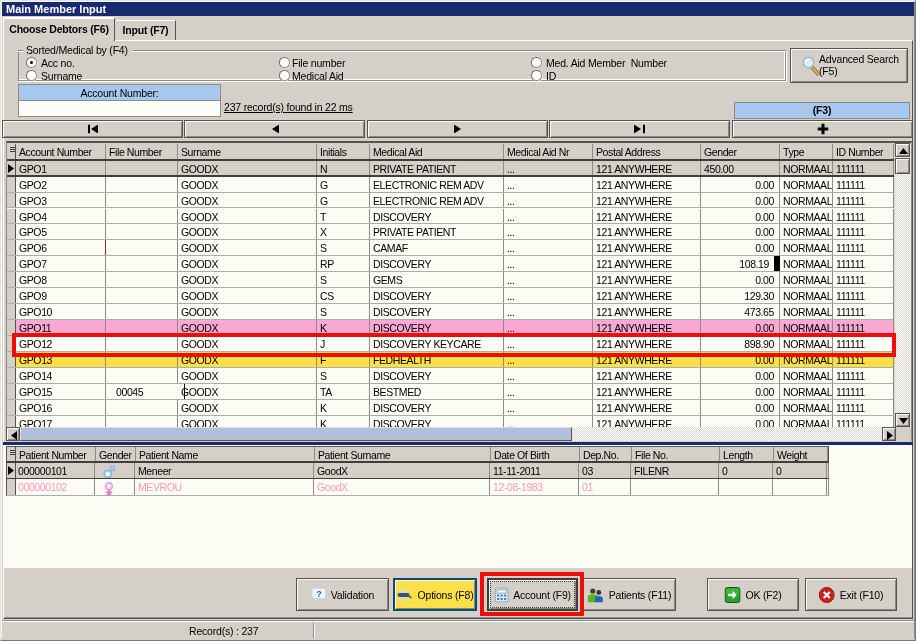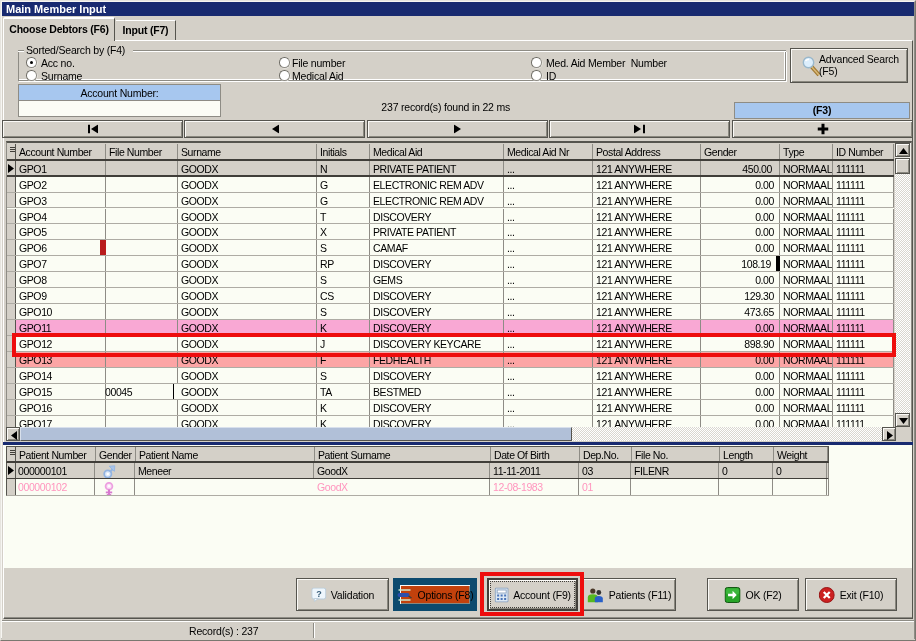--- a/index.html
+++ b/index.html
@@ -13,21 +13,21 @@
 
 <div class="a" style="left:0;top:0;width:916px;height:641px;border:1px solid #e6e4de;border-right-color:#7a7870;border-bottom-color:#7a7870;"></div>
 <div class="a" style="left:1px;top:1px;width:914px;height:638px;border:1px solid #f6f5f2;border-right-color:#8e8c85;border-bottom-color:#8e8c85;"></div>
 <div class="a" style="left:2px;top:2px;width:912px;height:14px;background:#182a70;color:#fff;font-weight:bold;font-size:11px;letter-spacing:0;padding:1px 0 0 4px;">Main Member Input</div>
 <div class="a" style="left:2px;top:16px;width:912px;height:24px;background:#d4d0c8;"></div>
 <div class="a" style="left:3px;top:17px;width:112px;height:24px;background:#d4d0c8;border-top:2px solid #fff;border-left:1px solid #fff;border-right:1px solid #55544e;border-top-left-radius:2px;border-top-right-radius:2px;text-align:center;font-weight:bold;padding-top:4px;z-index:5;">Choose Debtors (F6)</div>
 <div class="a" style="left:116px;top:20px;width:60px;height:20px;background:#d4d0c8;border-top:1px solid #fff;border-right:1px solid #55544e;text-align:center;font-weight:bold;padding-top:3px;">Input (F7)</div>
 <div class="a" style="left:3px;top:40px;width:910px;height:579px;background:#d4d0c8;border-top:1px solid #fff;border-left:1px solid #fff;border-right:1px solid #55544e;border-bottom:1px solid #55544e;"></div>
 <div class="a" style="left:18px;top:51px;width:768px;height:30px;border:1px solid #8e8c85;border-top:none;box-shadow:1px 1px 0 #fff, inset -1px -1px 0 #fff;"></div>
 <div class="a" style="left:18px;top:50px;width:6px;border-top:1px solid #8e8c85;box-shadow:0 1px 0 #fff;height:1px;"></div>
-<div class="a" style="left:24px;top:44px;background:#d4d0c8;padding:0 2px;">Sorted/Search by (F4)</div>
+<div class="a" style="left:24px;top:44px;background:#d4d0c8;padding:0 2px;">Sorted/Medical by (F4)</div>
 <div class="a" style="left:133px;top:50px;width:653px;border-top:1px solid #8e8c85;box-shadow:0 1px 0 #fff;height:1px;"></div>
 <div class="a" style="left:26px;top:57px;width:10.5px;height:10.5px;border-radius:50%;background:#fff;border:1px solid #8e8c85;border-top-color:#6e6c65;border-left-color:#6e6c65;box-shadow:0.5px 0.5px 0 #f2f1ec;">
     <div style="position:absolute;left:2.5px;top:2.5px;width:3.5px;height:3.5px;border-radius:50%;background:#000;"></div>
   </div>
 <div class="a" style="left:41px;top:57px;">Acc no.</div>
 <div class="a" style="left:26px;top:70px;width:10.5px;height:10.5px;border-radius:50%;background:#fff;border:1px solid #8e8c85;border-top-color:#6e6c65;border-left-color:#6e6c65;box-shadow:0.5px 0.5px 0 #f2f1ec;"></div>
 <div class="a" style="left:41px;top:70px;">Surname</div>
 <div class="a" style="left:279px;top:57px;width:10.5px;height:10.5px;border-radius:50%;background:#fff;border:1px solid #8e8c85;border-top-color:#6e6c65;border-left-color:#6e6c65;box-shadow:0.5px 0.5px 0 #f2f1ec;"></div>
 <div class="a" style="left:292px;top:57px;">File number</div>
 <div class="a" style="left:279px;top:70px;width:10.5px;height:10.5px;border-radius:50%;background:#fff;border:1px solid #8e8c85;border-top-color:#6e6c65;border-left-color:#6e6c65;box-shadow:0.5px 0.5px 0 #f2f1ec;"></div>
@@ -40,21 +40,21 @@
 <svg class="a" style="left:10px;top:7px;" width="22" height="22" viewBox="0 0 22 22">
 <line x1="10" y1="10" x2="18" y2="19" stroke="#a07830" stroke-width="4"></line>
 <line x1="10" y1="10" x2="18" y2="19" stroke="#d8b878" stroke-width="1.6"></line>
 <circle cx="7.5" cy="6.5" r="5.2" fill="#dceefc" stroke="#9ab8cc" stroke-width="1.4"></circle>
 <path d="M4.5 5 A 4 4 0 0 1 8 3.4" stroke="#fff" stroke-width="1.5" fill="none"></path>
 </svg>
 <div class="a" style="left:28px;top:4px;width:88px;white-space:nowrap;">Advanced Search<br>(F5)</div>
 </div>
 <div class="a" style="left:18px;top:84px;width:203px;height:16px;background:#a7c7ef;border:1px solid #8e8c85;border-bottom:none;text-align:center;padding-top:2px;">Account Number:</div>
 <div class="a" style="left:18px;top:100px;width:203px;height:17px;background:#fcfdf6;border:1px solid #8e8c85;"></div>
-<div class="a" style="left:240px;top:101px;width:270px;text-align:right;">237 record(s) found in 22 ms</div>
+<div class="a" style="left:224px;top:101px;width:270px;text-align:left;text-decoration:underline;">237 record(s) found in 22 ms</div>
 <div class="a" style="left:734px;top:102px;width:176px;height:17px;background:#a7c7ef;border:1px solid #8e8c85;text-align:center;font-weight:bold;padding-top:1px;">(F3)</div>
 <div class="a btn" style="left:2px;top:120px;width:181px;height:18px;">
     <div class="a" style="left:50%;top:50%;transform:translate(-50%,-50%);">
       <svg width="12" height="9" viewBox="0 0 12 9">
         <rect x="1" y="0" width="2" height="9" fill="#000"></rect>
         <path d="M11 0 L4 4.5 L11 9 Z" fill="#000"></path>
       </svg>
     </div>
   </div>
 <div class="a btn" style="left:184px;top:120px;width:181px;height:18px;">
@@ -116,21 +116,21 @@
           <path d="M0 0 L6 4.5 L0 9 Z" fill="#000"></path>
         </svg>
       </div>
 <div class="cell" style="left:9px;width:90px;border-right:1px solid #8e8c85;">GPO1</div>
 <div class="cell" style="left:99px;width:72px;border-right:1px solid #8e8c85;"></div>
 <div class="cell" style="left:171px;width:139px;border-right:1px solid #8e8c85;">GOODX</div>
 <div class="cell" style="left:310px;width:53px;border-right:1px solid #8e8c85;">N</div>
 <div class="cell" style="left:363px;width:134px;border-right:1px solid #8e8c85;">PRIVATE PATIENT</div>
 <div class="cell" style="left:497px;width:89px;border-right:1px solid #8e8c85;">...</div>
 <div class="cell" style="left:586px;width:108px;border-right:1px solid #8e8c85;">121 ANYWHERE</div>
-<div class="cell" style="left:694px;width:79px;border-right:1px solid #8e8c85;text-align:right;padding-right:7px;">450.00</div>
+<div class="cell" style="left:694px;width:79px;border-right:1px solid #8e8c85;text-align:left;padding-right:7px;">450.00</div>
 <div class="cell" style="left:773px;width:53px;border-right:1px solid #8e8c85;">NORMAAL</div>
 <div class="cell" style="left:826px;width:61px;border-right:1px solid #8e8c85;">111111</div>
 </div>
 <div class="a" style="left:0;top:32.60px;width:887px;height:15.95px;background:#fbfdf4;border-bottom:1px solid #aeaca4;">
 <div class="cell" style="left:0;width:9px;background:#d4d0c8;border-right:1px solid #55544e;"></div>
 <div class="cell" style="left:9px;width:90px;border-right:1px solid #8e8c85;">GPO2</div>
 <div class="cell" style="left:99px;width:72px;border-right:1px solid #8e8c85;"></div>
 <div class="cell" style="left:171px;width:139px;border-right:1px solid #8e8c85;">GOODX</div>
 <div class="cell" style="left:310px;width:53px;border-right:1px solid #8e8c85;">G</div>
 <div class="cell" style="left:363px;width:134px;border-right:1px solid #8e8c85;">ELECTRONIC REM ADV</div>
@@ -174,41 +174,41 @@
 <div class="cell" style="left:310px;width:53px;border-right:1px solid #8e8c85;">X</div>
 <div class="cell" style="left:363px;width:134px;border-right:1px solid #8e8c85;">PRIVATE PATIENT</div>
 <div class="cell" style="left:497px;width:89px;border-right:1px solid #8e8c85;">...</div>
 <div class="cell" style="left:586px;width:108px;border-right:1px solid #8e8c85;">121 ANYWHERE</div>
 <div class="cell" style="left:694px;width:79px;border-right:1px solid #8e8c85;text-align:right;padding-right:5px;">0.00</div>
 <div class="cell" style="left:773px;width:53px;border-right:1px solid #8e8c85;">NORMAAL</div>
 <div class="cell" style="left:826px;width:61px;border-right:1px solid #8e8c85;">111111</div>
 </div>
 <div class="a" style="left:0;top:96.40px;width:887px;height:15.95px;background:#fbfdf4;border-bottom:1px solid #aeaca4;">
 <div class="cell" style="left:0;width:9px;background:#d4d0c8;border-right:1px solid #55544e;"></div>
-<div class="cell" style="left:9px;width:90px;border-right:6px solid #b91c1c;">GPO6</div>
+<div class="cell" style="left:9px;width:90px;border-right:1px solid #b91c1c;">GPO6</div>
 <div class="cell" style="left:99px;width:72px;border-right:1px solid #8e8c85;"></div>
 <div class="cell" style="left:171px;width:139px;border-right:1px solid #8e8c85;">GOODX</div>
 <div class="cell" style="left:310px;width:53px;border-right:1px solid #8e8c85;">S</div>
 <div class="cell" style="left:363px;width:134px;border-right:1px solid #8e8c85;">CAMAF</div>
 <div class="cell" style="left:497px;width:89px;border-right:1px solid #8e8c85;">...</div>
 <div class="cell" style="left:586px;width:108px;border-right:1px solid #8e8c85;">121 ANYWHERE</div>
 <div class="cell" style="left:694px;width:79px;border-right:1px solid #8e8c85;text-align:right;padding-right:5px;">0.00</div>
 <div class="cell" style="left:773px;width:53px;border-right:1px solid #8e8c85;">NORMAAL</div>
 <div class="cell" style="left:826px;width:61px;border-right:1px solid #8e8c85;">111111</div>
 </div>
 <div class="a" style="left:0;top:112.35px;width:887px;height:15.95px;background:#fbfdf4;border-bottom:1px solid #aeaca4;">
 <div class="cell" style="left:0;width:9px;background:#d4d0c8;border-right:1px solid #55544e;"></div>
 <div class="cell" style="left:9px;width:90px;border-right:1px solid #8e8c85;">GPO7</div>
 <div class="cell" style="left:99px;width:72px;border-right:1px solid #8e8c85;"></div>
 <div class="cell" style="left:171px;width:139px;border-right:1px solid #8e8c85;">GOODX</div>
 <div class="cell" style="left:310px;width:53px;border-right:1px solid #8e8c85;">RP</div>
 <div class="cell" style="left:363px;width:134px;border-right:1px solid #8e8c85;">DISCOVERY</div>
 <div class="cell" style="left:497px;width:89px;border-right:1px solid #8e8c85;">...</div>
 <div class="cell" style="left:586px;width:108px;border-right:1px solid #8e8c85;">121 ANYWHERE</div>
-<div class="cell" style="left:694px;width:79px;border-right:4px solid #000000;text-align:right;padding-right:5px;">108.19</div>
+<div class="cell" style="left:694px;width:79px;border-right:6px solid #000000;text-align:right;padding-right:5px;">108.19</div>
 <div class="cell" style="left:773px;width:53px;border-right:1px solid #8e8c85;">NORMAAL</div>
 <div class="cell" style="left:826px;width:61px;border-right:1px solid #8e8c85;">111111</div>
 </div>
 <div class="a" style="left:0;top:128.30px;width:887px;height:15.95px;background:#fbfdf4;border-bottom:1px solid #aeaca4;">
 <div class="cell" style="left:0;width:9px;background:#d4d0c8;border-right:1px solid #55544e;"></div>
 <div class="cell" style="left:9px;width:90px;border-right:1px solid #8e8c85;">GPO8</div>
 <div class="cell" style="left:99px;width:72px;border-right:1px solid #8e8c85;"></div>
 <div class="cell" style="left:171px;width:139px;border-right:1px solid #8e8c85;">GOODX</div>
 <div class="cell" style="left:310px;width:53px;border-right:1px solid #8e8c85;">S</div>
 <div class="cell" style="left:363px;width:134px;border-right:1px solid #8e8c85;">GEMS</div>
@@ -263,21 +263,21 @@
 <div class="cell" style="left:99px;width:72px;border-right:1px solid #8e8c85;"></div>
 <div class="cell" style="left:171px;width:139px;border-right:1px solid #8e8c85;">GOODX</div>
 <div class="cell" style="left:310px;width:53px;border-right:1px solid #8e8c85;">J</div>
 <div class="cell" style="left:363px;width:134px;border-right:1px solid #8e8c85;">DISCOVERY KEYCARE</div>
 <div class="cell" style="left:497px;width:89px;border-right:1px solid #8e8c85;">...</div>
 <div class="cell" style="left:586px;width:108px;border-right:1px solid #8e8c85;">121 ANYWHERE</div>
 <div class="cell" style="left:694px;width:79px;border-right:1px solid #8e8c85;text-align:right;padding-right:5px;">898.90</div>
 <div class="cell" style="left:773px;width:53px;border-right:1px solid #8e8c85;">NORMAAL</div>
 <div class="cell" style="left:826px;width:61px;border-right:1px solid #8e8c85;">111111</div>
 </div>
-<div class="a" style="left:0;top:208.05px;width:887px;height:15.95px;background:#fca5a5;border-bottom:1px solid #aeaca4;">
+<div class="a" style="left:0;top:208.05px;width:887px;height:15.95px;background:#fde047;border-bottom:1px solid #aeaca4;">
 <div class="cell" style="left:0;width:9px;background:#d4d0c8;border-right:1px solid #55544e;"></div>
 <div class="cell" style="left:9px;width:90px;border-right:1px solid #8e8c85;">GPO13</div>
 <div class="cell" style="left:99px;width:72px;border-right:1px solid #8e8c85;"></div>
 <div class="cell" style="left:171px;width:139px;border-right:1px solid #8e8c85;">GOODX</div>
 <div class="cell" style="left:310px;width:53px;border-right:1px solid #8e8c85;">F</div>
 <div class="cell" style="left:363px;width:134px;border-right:1px solid #8e8c85;">FEDHEALTH</div>
 <div class="cell" style="left:497px;width:89px;border-right:1px solid #8e8c85;">...</div>
 <div class="cell" style="left:586px;width:108px;border-right:1px solid #8e8c85;">121 ANYWHERE</div>
 <div class="cell" style="left:694px;width:79px;border-right:1px solid #8e8c85;text-align:right;padding-right:5px;">0.00</div>
 <div class="cell" style="left:773px;width:53px;border-right:1px solid #8e8c85;">NORMAAL</div>
@@ -292,21 +292,21 @@
 <div class="cell" style="left:363px;width:134px;border-right:1px solid #8e8c85;">DISCOVERY</div>
 <div class="cell" style="left:497px;width:89px;border-right:1px solid #8e8c85;">...</div>
 <div class="cell" style="left:586px;width:108px;border-right:1px solid #8e8c85;">121 ANYWHERE</div>
 <div class="cell" style="left:694px;width:79px;border-right:1px solid #8e8c85;text-align:right;padding-right:5px;">0.00</div>
 <div class="cell" style="left:773px;width:53px;border-right:1px solid #8e8c85;">NORMAAL</div>
 <div class="cell" style="left:826px;width:61px;border-right:1px solid #8e8c85;">111111</div>
 </div>
 <div class="a" style="left:0;top:239.95px;width:887px;height:15.95px;background:#fbfdf4;border-bottom:1px solid #aeaca4;">
 <div class="cell" style="left:0;width:9px;background:#d4d0c8;border-right:1px solid #55544e;"></div>
 <div class="cell" style="left:9px;width:90px;border-right:1px solid #8e8c85;">GPO15</div>
-<div class="cell" style="left:95px;width:72px;border-right:1px solid #000000;">00045</div>
+<div class="cell" style="left:106px;width:72px;border-right:1px solid #000000;">00045</div>
 <div class="cell" style="left:171px;width:139px;border-right:1px solid #8e8c85;">GOODX</div>
 <div class="cell" style="left:310px;width:53px;border-right:1px solid #8e8c85;">TA</div>
 <div class="cell" style="left:363px;width:134px;border-right:1px solid #8e8c85;">BESTMED</div>
 <div class="cell" style="left:497px;width:89px;border-right:1px solid #8e8c85;">...</div>
 <div class="cell" style="left:586px;width:108px;border-right:1px solid #8e8c85;">121 ANYWHERE</div>
 <div class="cell" style="left:694px;width:79px;border-right:1px solid #8e8c85;text-align:right;padding-right:5px;">0.00</div>
 <div class="cell" style="left:773px;width:53px;border-right:1px solid #8e8c85;">NORMAAL</div>
 <div class="cell" style="left:826px;width:61px;border-right:1px solid #8e8c85;">111111</div>
 </div>
 <div class="a" style="left:0;top:255.90px;width:887px;height:15.95px;background:#fbfdf4;border-bottom:1px solid #aeaca4;">
@@ -420,40 +420,41 @@
         <div style="margin-left:5px;margin-top:0.5px;">
           <svg width="12" height="15" viewBox="0 0 12 15">
             <circle cx="6" cy="4.2" r="3.4" fill="#fbe4f6" stroke="#eda0e0" stroke-width="1.8"></circle>
             <circle cx="6" cy="4.2" r="1.1" fill="#fff"></circle>
             <line x1="6" y1="7.6" x2="6" y2="13.5" stroke="#d878d0" stroke-width="2"></line>
             <line x1="2.8" y1="10.4" x2="9.2" y2="10.4" stroke="#d878d0" stroke-width="1.8"></line>
             <path d="M3.4 12 L8.6 12 L6 14.8 Z" fill="#d878d0"></path>
           </svg>
         </div>
       </div>
+<div class="cell" style="left:128px;width:179px;border-right:1px solid #8e8c85;">MEVROU</div>
 <div class="cell" style="left:307px;width:176px;border-right:1px solid #8e8c85;">GoodX</div>
 <div class="cell" style="left:483px;width:89px;border-right:1px solid #8e8c85;">12-08-1983</div>
 <div class="cell" style="left:572px;width:52px;border-right:1px solid #8e8c85;">01</div>
 <div class="cell" style="left:624px;width:88px;border-right:1px solid #8e8c85;"></div>
 <div class="cell" style="left:712px;width:54px;border-right:1px solid #8e8c85;"></div>
 <div class="cell" style="left:766px;width:54px;border-right:1px solid #8e8c85;"></div>
 </div>
 </div>
 <div class="a" style="left:4px;top:568px;width:908px;height:50px;background:#d4d0c8;border-bottom:1px solid #8e8c85;"></div>
 <div class="a" style="left:296px;top:578px;width:93px;height:33px;background:#d4d0c8;border:1px solid #55544e;box-shadow:inset 1px 1px 0 #fbfaf7, inset -1px -1px 0 #8a887f;">
     <div class="a" style="left:50%;top:50%;transform:translate(-50%,-50%);white-space:nowrap;display:flex;align-items:center;gap:5px;">
       <svg width="15" height="15" viewBox="0 0 15 15">
         <rect x="0.5" y="0.5" width="14" height="11" rx="2" fill="#eef6fc" stroke="#b8cad8"></rect>
         <path d="M3 11 L3 14 L7 11 Z" fill="#eef6fc" stroke="#b8cad8" stroke-width="0.8"></path>
         <text x="7.5" y="9" font-size="9" font-weight="bold" fill="#335a77" text-anchor="middle" font-family="Liberation Sans">?</text>
       </svg>
       <span>Validation</span>
     </div>
   </div>
-<div class="a" style="left:393px;top:578px;width:84px;height:33px;background:#c2410c;border:7px solid #0c4a6e;box-shadow:inset 1px 1px 0 #fbfaf7, inset -1px -1px 0 #8a887f;">
+<div class="a" style="left:393px;top:578px;width:84px;height:33px;background:#fde047;border:2px solid #0c4a6e;box-shadow:inset 1px 1px 0 #fbfaf7, inset -1px -1px 0 #8a887f;">
     <div class="a" style="left:50%;top:50%;transform:translate(-50%,-50%);white-space:nowrap;display:flex;align-items:center;gap:5px;">
       <svg width="16" height="14" viewBox="0 0 16 14">
         <line x1="2" y1="2" x2="14" y2="2" stroke="#cde8cd" stroke-width="1.6"></line>
         <line x1="2" y1="12" x2="14" y2="12" stroke="#cde8cd" stroke-width="1.6"></line>
         <rect x="1" y="5" width="12" height="4" rx="2" fill="#2a4fae"></rect>
         <line x1="12" y1="8" x2="15" y2="10" stroke="#403e39" stroke-width="1.5"></line>
       </svg>
       <span>Options (F8)</span>
     </div>
   </div>

